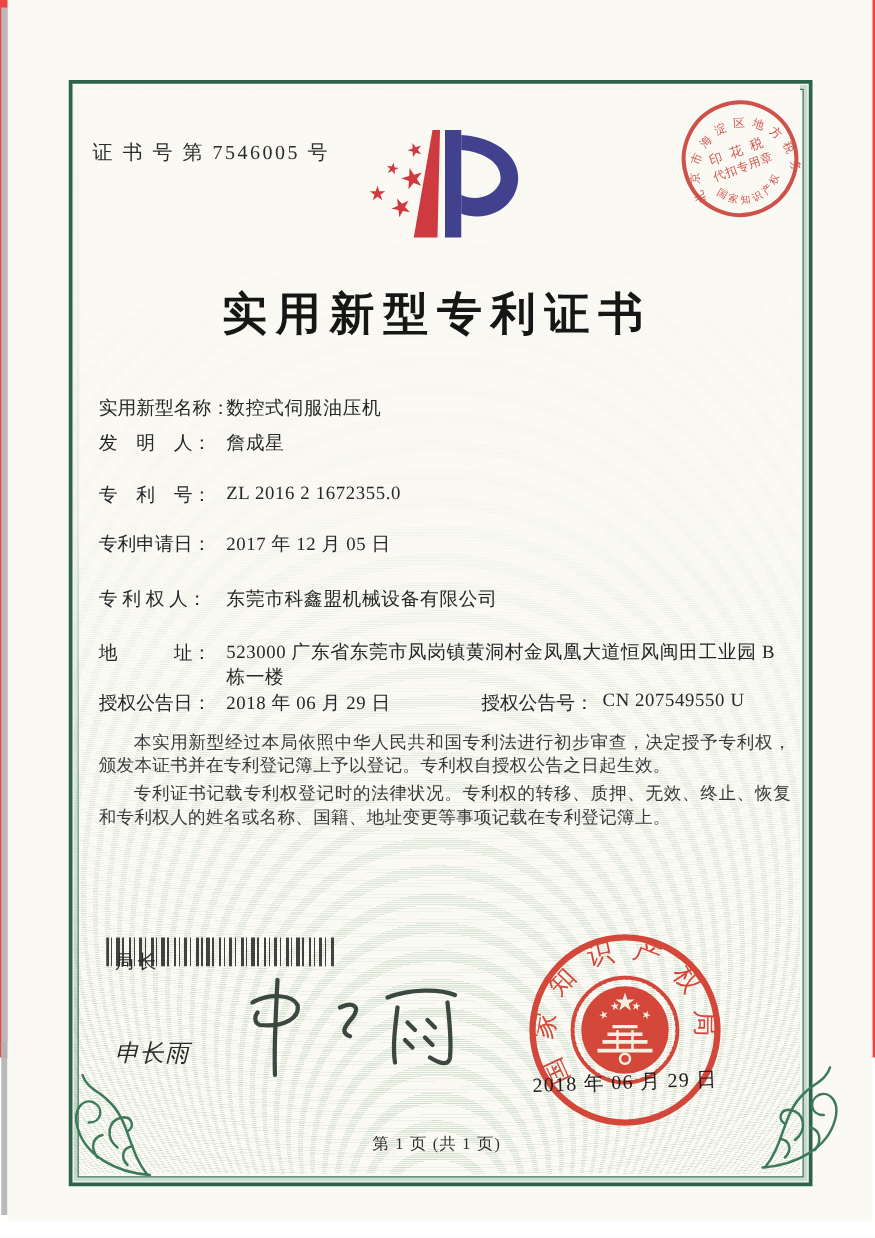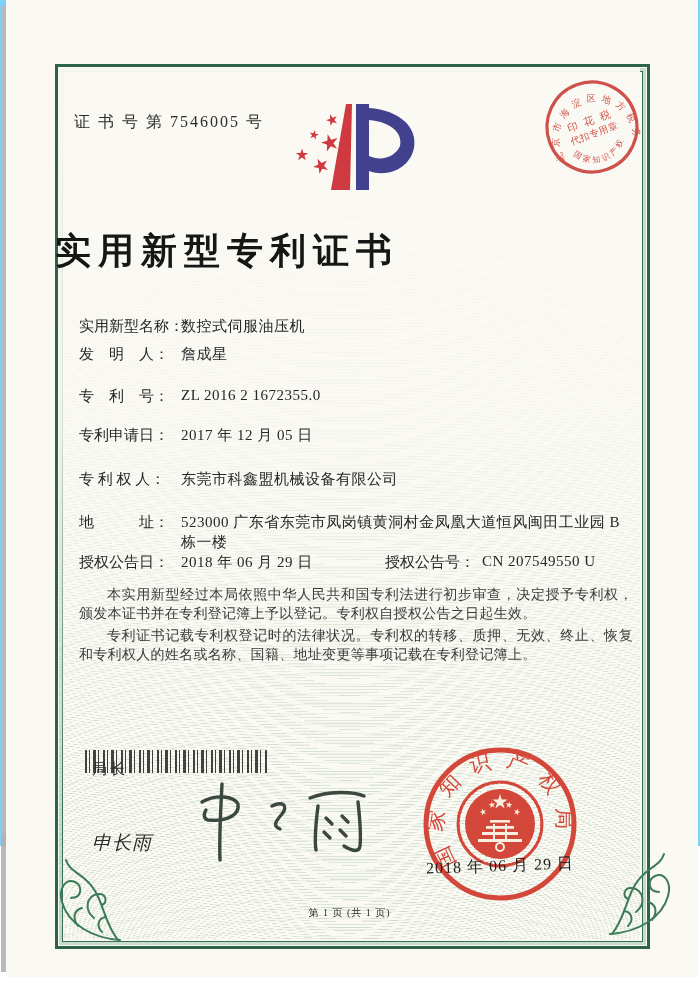--- a/index.html
+++ b/index.html
@@ -1,39 +1,39 @@
 <!DOCTYPE html>
 <html><head>
 <meta charset="utf-8">
 <style>
   html,body{margin:0;padding:0;}
   body{width:700px;height:990px;background:#ffffff;overflow:hidden;
        font-family:"Liberation Serif","DejaVu Serif",serif;}
-  .stage{position:relative;width:700px;height:846px;background:#7dd3fc;}
+  .stage{position:relative;width:700px;height:846px;background:#ef4444;}
   .scan-edge-left{position:absolute;left:1px;top:6px;width:5px;height:966px;background:#b9b9b9;}
   .scan-edge-bottom{position:absolute;left:1px;bottom:0;width:697px;height:13px;background:#b2b2b2;}
   .paper{position:absolute;left:6px;top:0;width:692px;height:977px;background:#fbf9f3;}
 
   .frame{position:absolute;left:49px;top:64px;width:589px;height:879px;border:3px solid #2e634b;}
   .frame-light{position:absolute;inset:1px;border:3px solid #c9dccb;}
   .frame-thin{position:absolute;inset:0;border:1px solid #37705a;}
 
   .guill{position:absolute;left:53px;top:68px;width:581px;height:871px;
     background:
       repeating-radial-gradient(1100px 340px at 50% 112%, rgba(104,158,110,0.22) 0 1px, rgba(0,0,0,0) 1px 5px),
       repeating-radial-gradient(1400px 520px at 46% -28%, rgba(104,158,110,0.10) 0 1px, rgba(0,0,0,0) 1px 6px);}
   .guill::after{content:'';position:absolute;inset:0;
     background:linear-gradient(180deg, rgba(251,249,243,0.96) 0%, rgba(251,249,243,0.82) 40%, rgba(251,249,243,0.25) 68%, rgba(251,249,243,0) 85%);}
 
   .cert-number{position:absolute;left:68px;top:112px;font-size:16px;color:#2c2c2c;letter-spacing:2px;}
 
   .logo{position:absolute;left:268px;top:98px;width:152px;height:100px;}
   .logo svg{position:absolute;inset:0;}
 
-  .title{position:absolute;left:49px;top:203px;width:589px;
+  .title{position:absolute;left:49px;top:203px;width:589px;text-align:center;
          font-size:36px;font-weight:700;color:#161616;letter-spacing:7px;}
 
   .frow{position:absolute;left:73px;font-size:15px;color:#26262a;white-space:nowrap;}
   .frow .flabel{display:inline-block;vertical-align:top;}
   .frow .fvalue{position:absolute;left:102px;top:0;letter-spacing:0.5px;}
   .frow-address .fvalue{white-space:normal;width:452px;line-height:19.5px;}
   .frow-grantno{left:379px;}
   .frow-grantno .fvalue{left:97px;}
 
   .paras{position:absolute;left:73px;top:585px;width:554px;font-size:14px;line-height:19.3px;
@@ -52,21 +52,21 @@
   .signature{position:absolute;left:170px;top:776px;width:215px;height:92px;}
 
   .seal{position:absolute;left:414px;top:744px;width:160px;height:160px;opacity:.93;}
   .seal-date{position:absolute;left:416px;top:856px;width:156px;text-align:center;
              font-size:16px;color:#1c1c1c;letter-spacing:1px;transform:rotate(-2deg);}
 
   .tax-stamp{position:absolute;left:535px;top:76px;width:102px;height:102px;
              transform:rotate(-20deg);opacity:.88;}
 
   .footer{position:absolute;left:49px;top:906px;width:589px;text-align:center;
-          font-size:10px;color:#2e2e2e;letter-spacing:1px;}
+          font-size:13px;color:#2e2e2e;letter-spacing:1px;}
 
   .flourish{position:absolute;width:80px;height:88px;}
   .flourish-left{left:36px;top:856px;}
   .flourish-right{left:602px;top:850px;transform:scaleX(-1);}
 </style>
 </head>
 <body>
 
 <svg width="0" height="0" style="position:absolute" aria-hidden="true">
   <defs>

